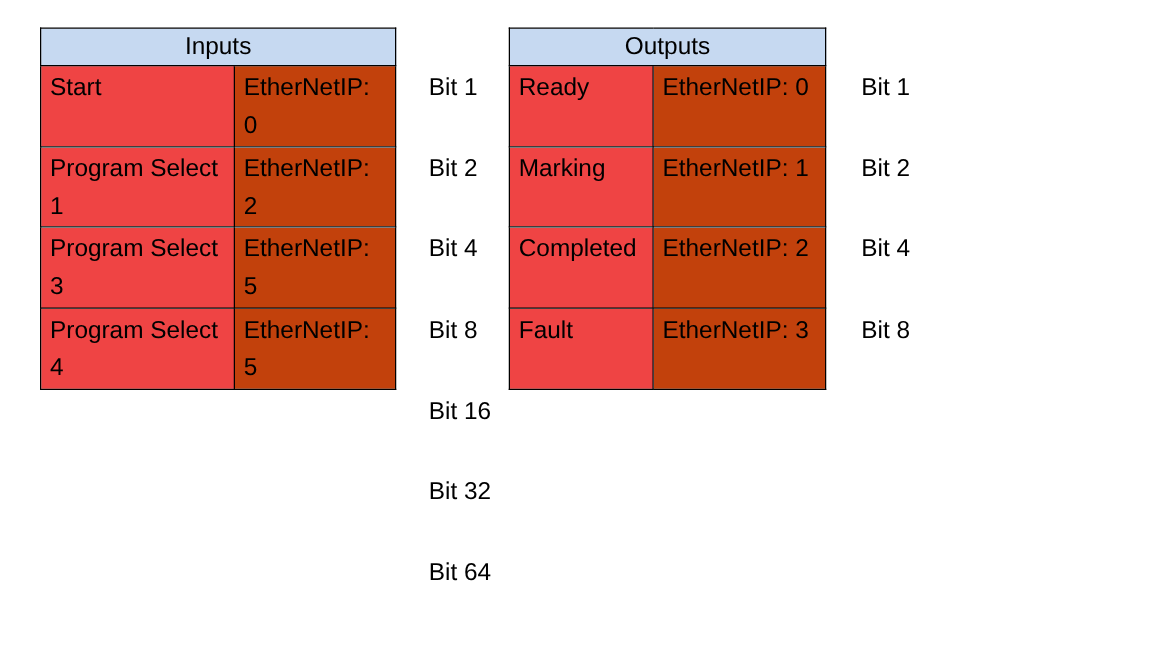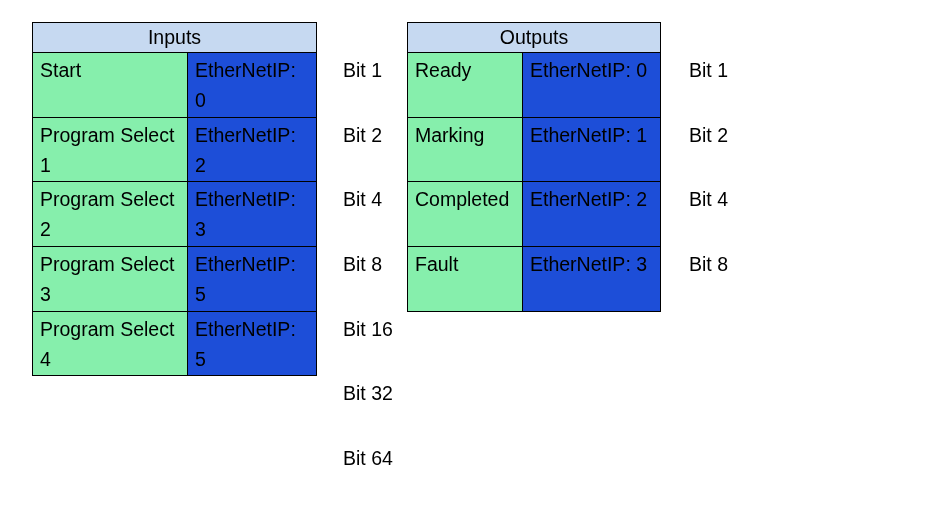--- a/index.html
+++ b/index.html
@@ -42,22 +42,22 @@
     line-height: 29px;
     padding: 0;
   }
   table.io td {
     border: 1.4px solid #000000;
     vertical-align: top;
     padding: 2px 6px 0 7px;
     overflow: hidden;
   }
   table.io tbody tr { height: 64.7px; }
-  td.sig { background: #86efac; }
-  td.adr { background: #1d4ed8; }
+  td.sig { background: #ef4444; }
+  td.adr { background: #c2410c; }
 
   .bits { flex: 0 0 auto; }
   .bits-inputs  { margin-left: 10px; margin-top: 31px; }
   .bits-outputs { margin-left: 12px; margin-top: 31px; }
   .bit {
     height: 64.7px;
     padding-top: 2px;
     white-space: nowrap;
     margin-left: 16px;
   }
@@ -79,24 +79,20 @@
         </tr>
       </thead>
       <tbody>
         <tr>
           <td class="sig">Start</td>
           <td class="adr">EtherNetIP: 0</td>
         </tr>
         <tr>
           <td class="sig">Program Select 1</td>
           <td class="adr">EtherNetIP: 2</td>
-        </tr>
-        <tr>
-          <td class="sig">Program Select 2</td>
-          <td class="adr">EtherNetIP: 3</td>
         </tr>
         <tr>
           <td class="sig">Program Select 3</td>
           <td class="adr">EtherNetIP: 5</td>
         </tr>
         <tr>
           <td class="sig">Program Select 4</td>
           <td class="adr">EtherNetIP: 5</td>
         </tr>
       </tbody>

